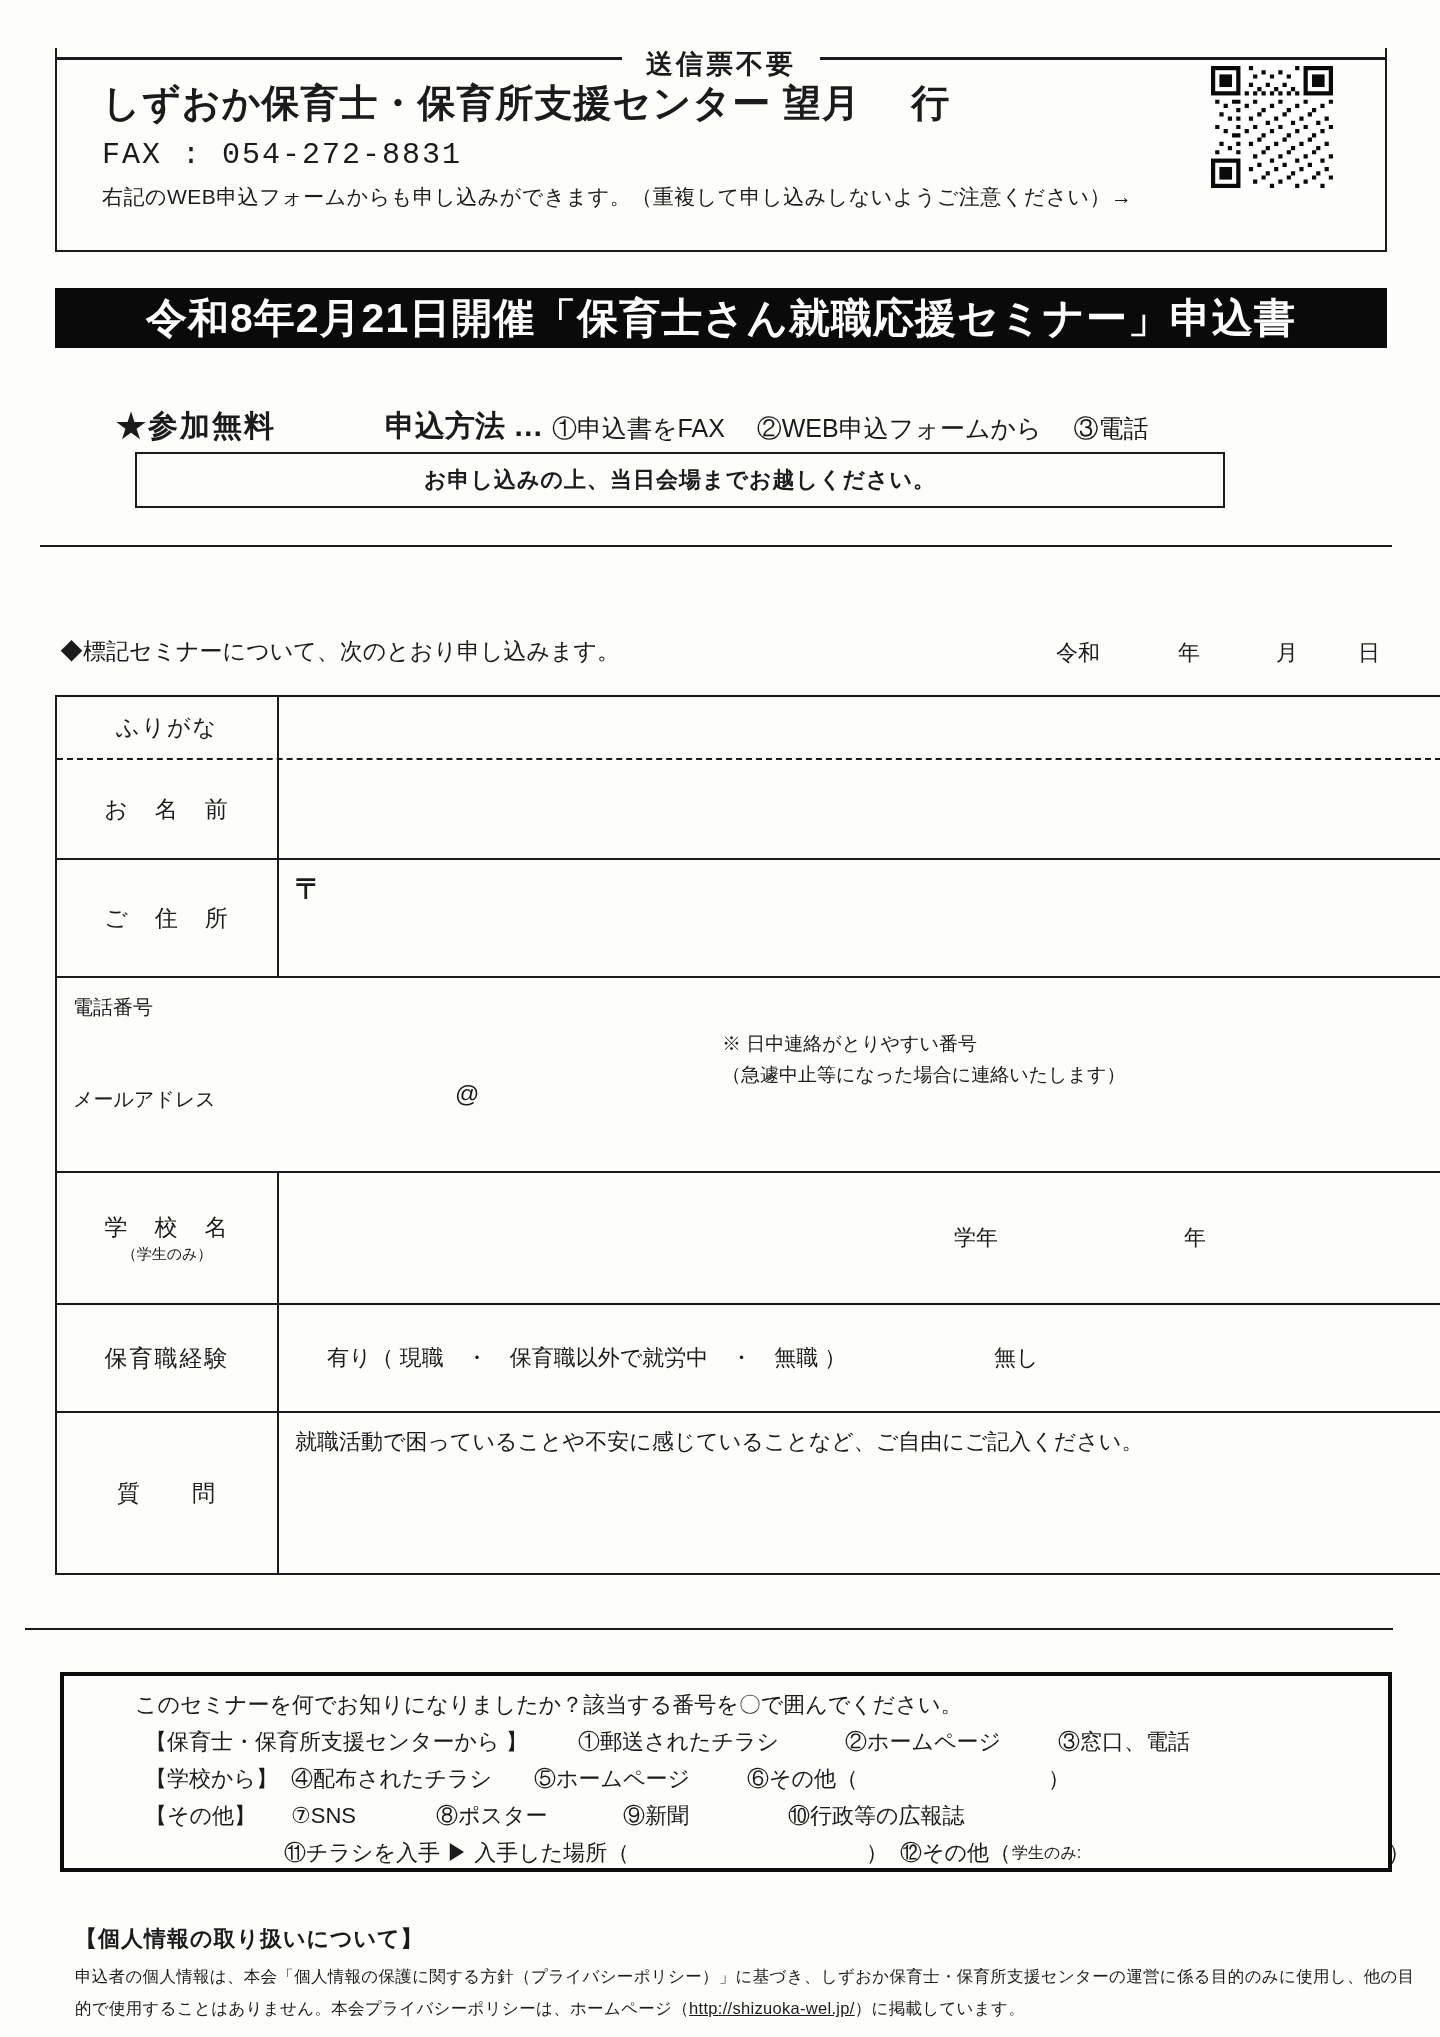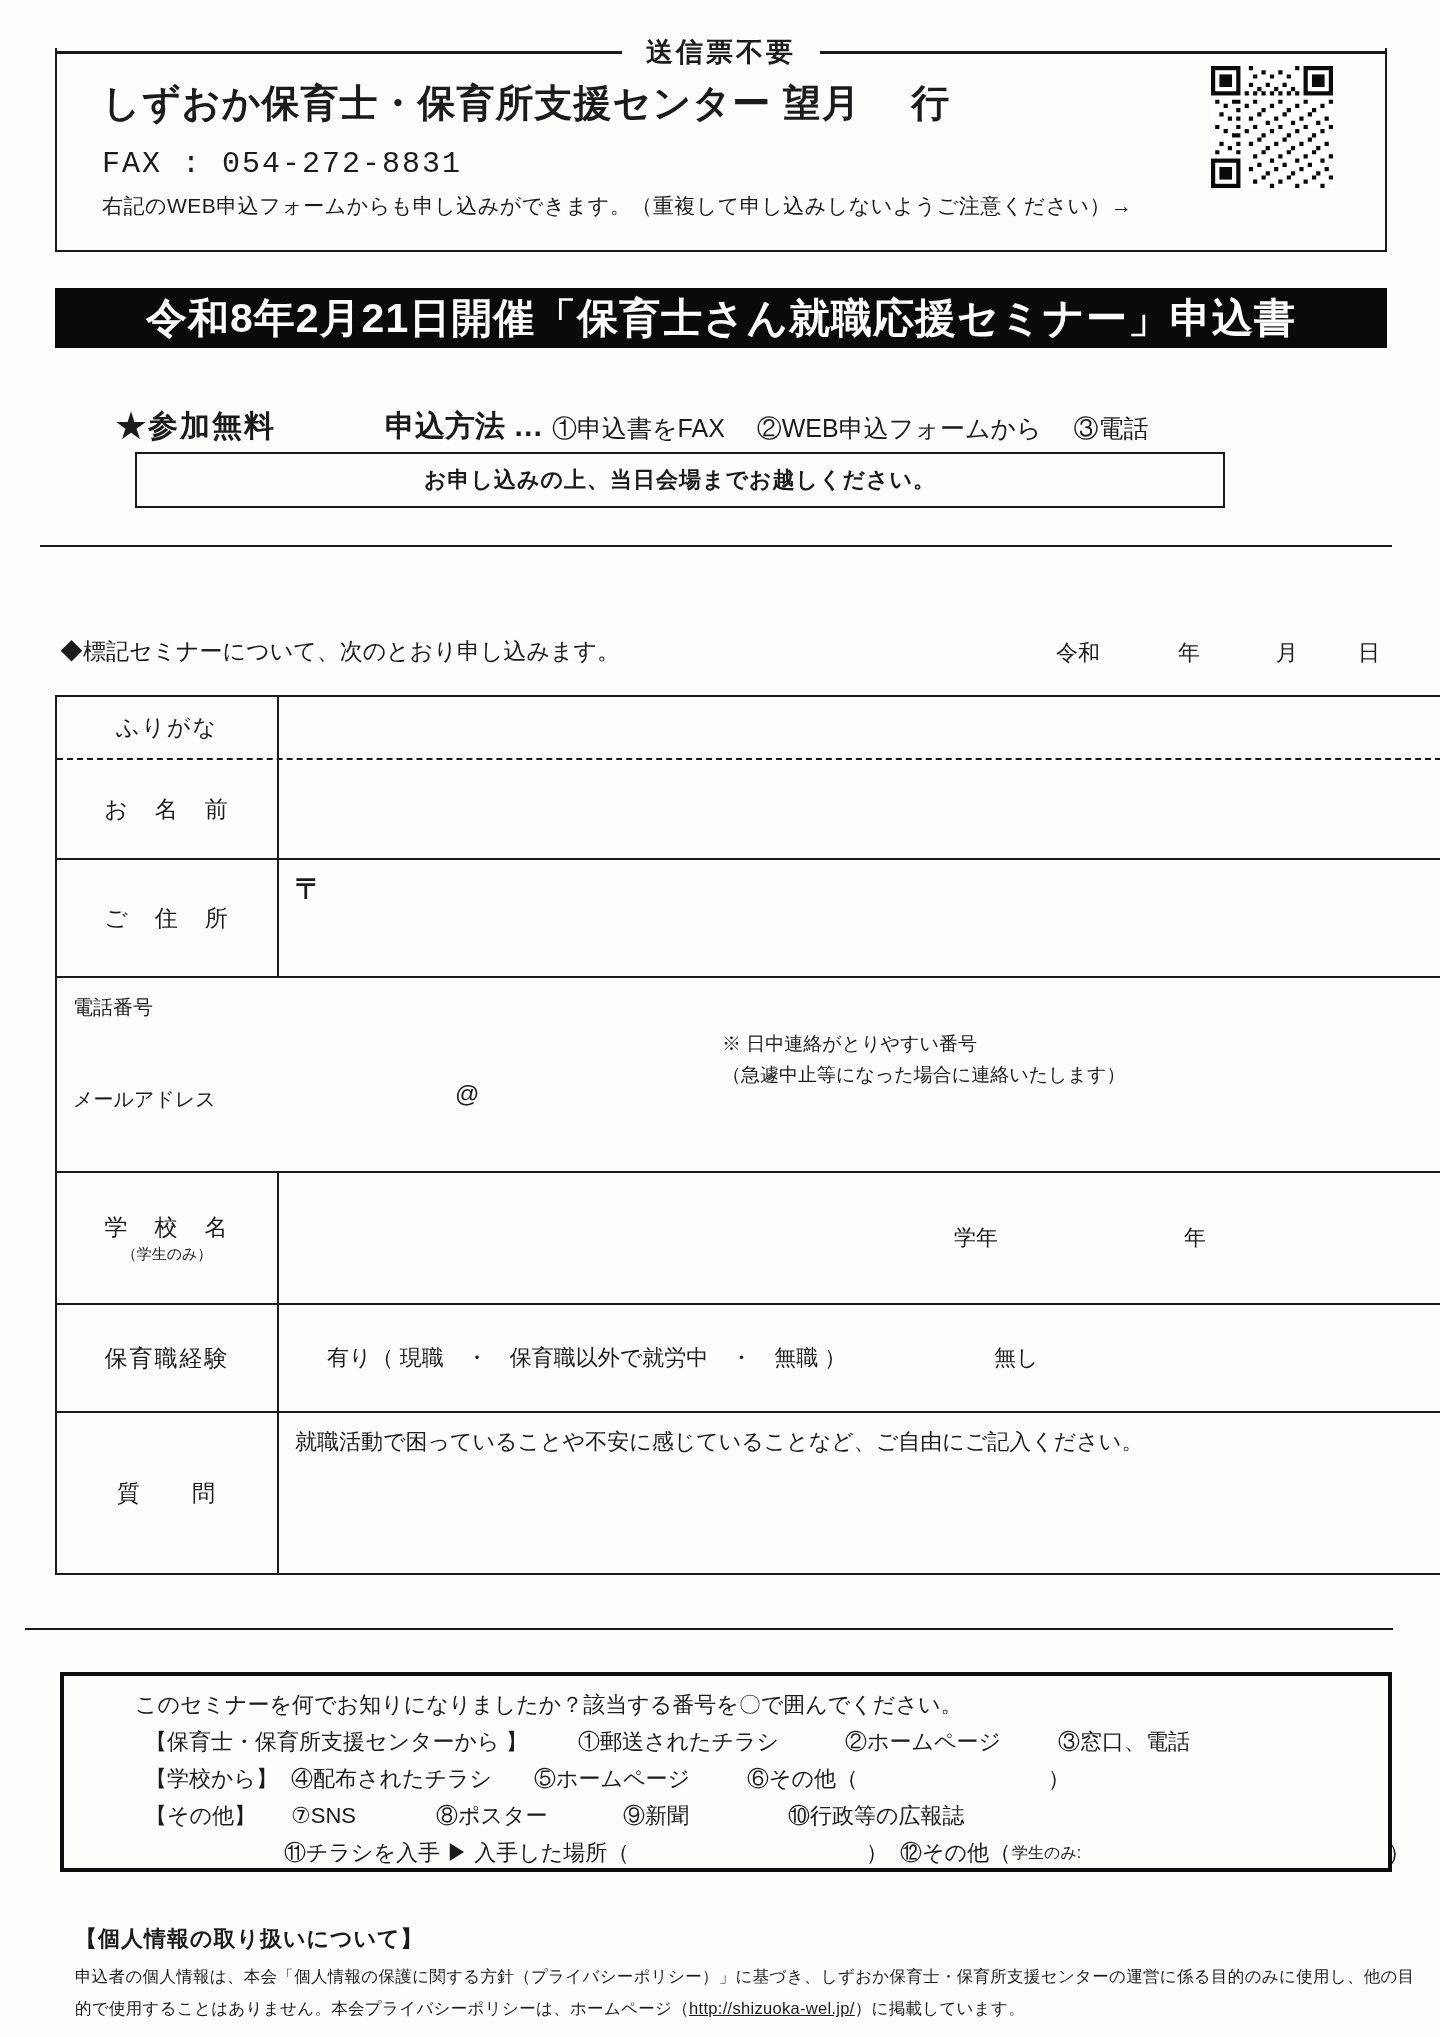--- a/index.html
+++ b/index.html
@@ -4,27 +4,27 @@
 <style>
   html,body{margin:0;padding:0;background:#d9d9d9;}
   .page{
     position:relative;width:1440px;height:2037px;margin:0 auto;
     background:#fdfdfb;color:#1b1b1b;overflow:hidden;
     font-family:"Liberation Sans",sans-serif;
   }
   
   .legend-row{position:absolute;left:55px;top:34px;width:1332px;display:flex;align-items:center;z-index:2;}
   .legend-line{flex:1;border-top:3px solid #1b1b1b;}
-  .legend-text{padding:0 24px;font-size:27px;font-weight:bold;letter-spacing:3px;background:#fdfdfb;}
+  .legend-text{padding:0 24px;font-size:27px;font-weight:bold;letter-spacing:3px;background:#fdfdfb;margin-top:12px;}
   .header-box{
     position:absolute;left:55px;top:48px;width:1332px;height:204px;box-sizing:border-box;
     border:2.5px solid #1b1b1b;border-top:none;padding:30px 0 8px 45px;
   }
   .recipient{font-size:38px;font-weight:bold;letter-spacing:1px;}
-  .fax-line{margin-top:18px;font-size:30px;font-family:"Liberation Mono",monospace;letter-spacing:2px;}
+  .fax-line{margin-top:9px;font-size:30px;font-family:"Liberation Mono",monospace;letter-spacing:2px;}
   .web-note{margin-top:11px;font-size:21px;letter-spacing:.5px;}
   .qr{position:absolute;right:52px;top:18px;width:122px;height:122px;}
   
   .title-bar{
     position:absolute;left:55px;top:288px;width:1332px;height:60px;background:#0a0a0a;color:#ffffff;
     display:flex;align-items:center;justify-content:center;font-size:41px;font-weight:bold;letter-spacing:1px;
   }
   
   .free-label{position:absolute;left:116px;top:406px;font-size:30px;font-weight:bold;letter-spacing:2px;}
   .method-label{position:absolute;left:385px;top:406px;font-size:30px;font-weight:600;}

